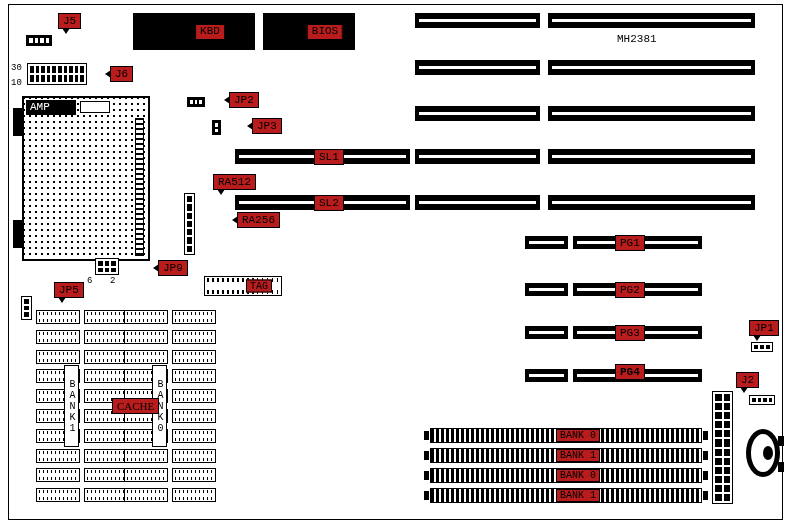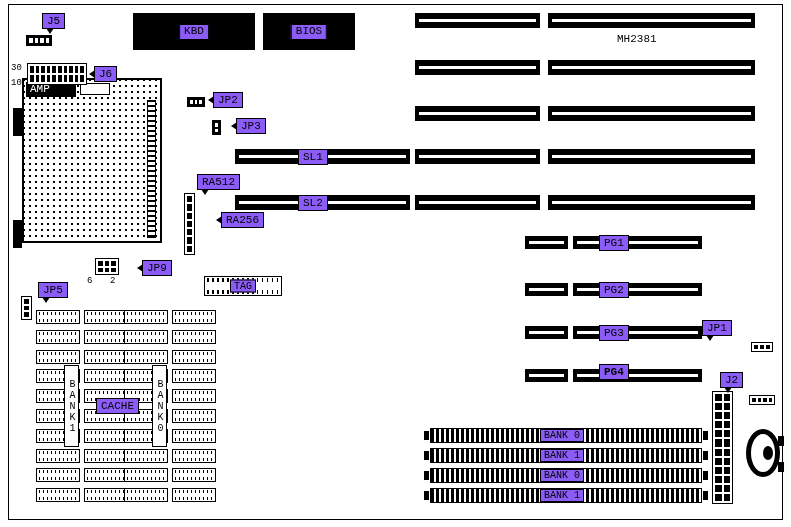--- a/index.html
+++ b/index.html
@@ -4,22 +4,22 @@
 <style>
   * { box-sizing: border-box; margin: 0; padding: 0; }
   html,body { width: 791px; height: 527px; background: #fff; }
   body { font-family: "Liberation Mono", "DejaVu Sans Mono", monospace; color: #000; }
   #diagram { position: relative; width: 791px; height: 527px; background: #fff; overflow: hidden; }
   .abs { position: absolute; }
   #frame { position: absolute; left: 8px; top: 4px; width: 775px; height: 516px; border: 1px solid #000; }
 
   .blk { position: absolute; background: #000; }
   .lbl { position: absolute; display: inline-flex; align-items: center; justify-content: center;
-         background: #8b5cf6; border: 1px solid #000; height: 16px; padding: 0 4px;
-         font-size: 11px; line-height: 1; white-space: nowrap; z-index: 6; }
+         background: #b91c1c; border: 1px solid #000; height: 16px; padding: 0 4px;
+         font-size: 11px; line-height: 1; white-space: nowrap; z-index: 6; margin-left: 16px; }
   .lbl.sm { height: 13px; font-size: 10px; padding: 0 3px; }
   .lbl.center { left: 50%; top: 50%; transform: translate(-50%,-50%); }
 
   .pt-l::before { content:""; position:absolute; right:100%; top:50%; margin-top:-4px;
                   border:4px solid transparent; border-right:6px solid #000; }
   .pt-d::before { content:""; position:absolute; top:100%; left:3px;
                   border:4px solid transparent; border-top:6px solid #000; }
 
   .slot { position: absolute; background: #000; height: 15px; }
   .slot::after { content:""; position:absolute; left:4px; right:4px; top:50%; margin-top:-2px;
@@ -110,21 +110,21 @@
       <span class="pin"></span>
       <span class="pin"></span>
       <span class="pin"></span>
       <span class="pin"></span>
       <span class="pin"></span>
     </div>
   <span class="lbl pt-l" style="left:94px;top:66px;">J6</span>
   <span class="num" style="left:11px;top:64px;">30</span>
   <span class="num" style="left:11px;top:79px;text-align:right;">10</span>
 
-  <div id="cpu-socket" style="left:22px;top:78px;width:140px;height:165px;">
+  <div id="cpu-socket" style="left:22px;top:96px;width:128px;height:165px;">
     <div class="blk blktext" style="left:2px;top:2px;width:50px;height:15px;">AMP</div>
     <div class="abs" style="left:56px;top:3px;width:30px;height:12px;background:#fff;border:1px solid #000;"></div>
     <div class="stripebar" style="right:4px;top:20px;width:9px;height:138px;"></div>
   </div>
   <div class="blk" style="left:13px;top:108px;width:9px;height:28px;"></div>
   <div class="blk" style="left:13px;top:220px;width:9px;height:28px;"></div>
 
   <div class="pins dark" style="left: 187px; top: 97px; width: 18px; height: 10px; grid-template-columns: repeat(3, 1fr); grid-template-rows: repeat(1, 1fr);">
       <span class="pin"></span>
       <span class="pin"></span>
@@ -209,39 +209,39 @@
       <div class="cchip" style="left: 84px; top: 468px;"></div>
       <div class="cchip" style="left: 124px; top: 468px;"></div>
       <div class="cchip" style="left: 172px; top: 468px;"></div>
       <div class="cchip" style="left: 36px; top: 488px;"></div>
       <div class="cchip" style="left: 84px; top: 488px;"></div>
       <div class="cchip" style="left: 124px; top: 488px;"></div>
       <div class="cchip" style="left: 172px; top: 488px;"></div>
     </div>
   <div class="vlabel" style="left:64px;top:365px;height:82px;">BANK1</div>
   <div class="vlabel" style="left:152px;top:365px;height:82px;">BANK0</div>
-  <span class="lbl" style="left:96px;top:398px;">CACHE</span>
+  <span class="lbl" style="left:96px;top:398px;font-family:Liberation Serif, serif;">CACHE</span>
 
   <div class="slot" style="left:525px;top:236px;width:43px;height:13px;"></div>
   <div class="slot" style="left:573px;top:236px;width:129px;height:13px;"></div>
   <span class="lbl" style="left:599px;top:235px;">PG1</span>
 
   <div class="slot" style="left:525px;top:283px;width:43px;height:13px;"></div>
   <div class="slot" style="left:573px;top:283px;width:129px;height:13px;"></div>
   <span class="lbl" style="left:599px;top:282px;">PG2</span>
 
   <div class="slot" style="left:525px;top:326px;width:43px;height:13px;"></div>
   <div class="slot" style="left:573px;top:326px;width:129px;height:13px;"></div>
   <span class="lbl" style="left:599px;top:325px;">PG3</span>
 
   <div class="slot" style="left:525px;top:369px;width:43px;height:13px;"></div>
   <div class="slot" style="left:573px;top:369px;width:129px;height:13px;"></div>
   <span class="lbl" style="left:599px;top:364px;font-weight:bold;">PG4</span>
 
-  <span class="lbl pt-d" style="left:702px;top:320px;">JP1</span>
+  <span class="lbl pt-d" style="left:733px;top:320px;">JP1</span>
   <div class="pins" style="left: 751px; top: 342px; width: 22px; height: 10px; grid-template-columns: repeat(3, 1fr); grid-template-rows: repeat(1, 1fr);">
       <span class="pin"></span>
       <span class="pin"></span>
       <span class="pin"></span>
     </div>
   <span class="lbl pt-d" style="left:720px;top:372px;">J2</span>
   <div class="pins" style="left: 749px; top: 395px; width: 26px; height: 10px; grid-template-columns: repeat(4, 1fr); grid-template-rows: repeat(1, 1fr);">
       <span class="pin"></span>
       <span class="pin"></span>
       <span class="pin"></span>

